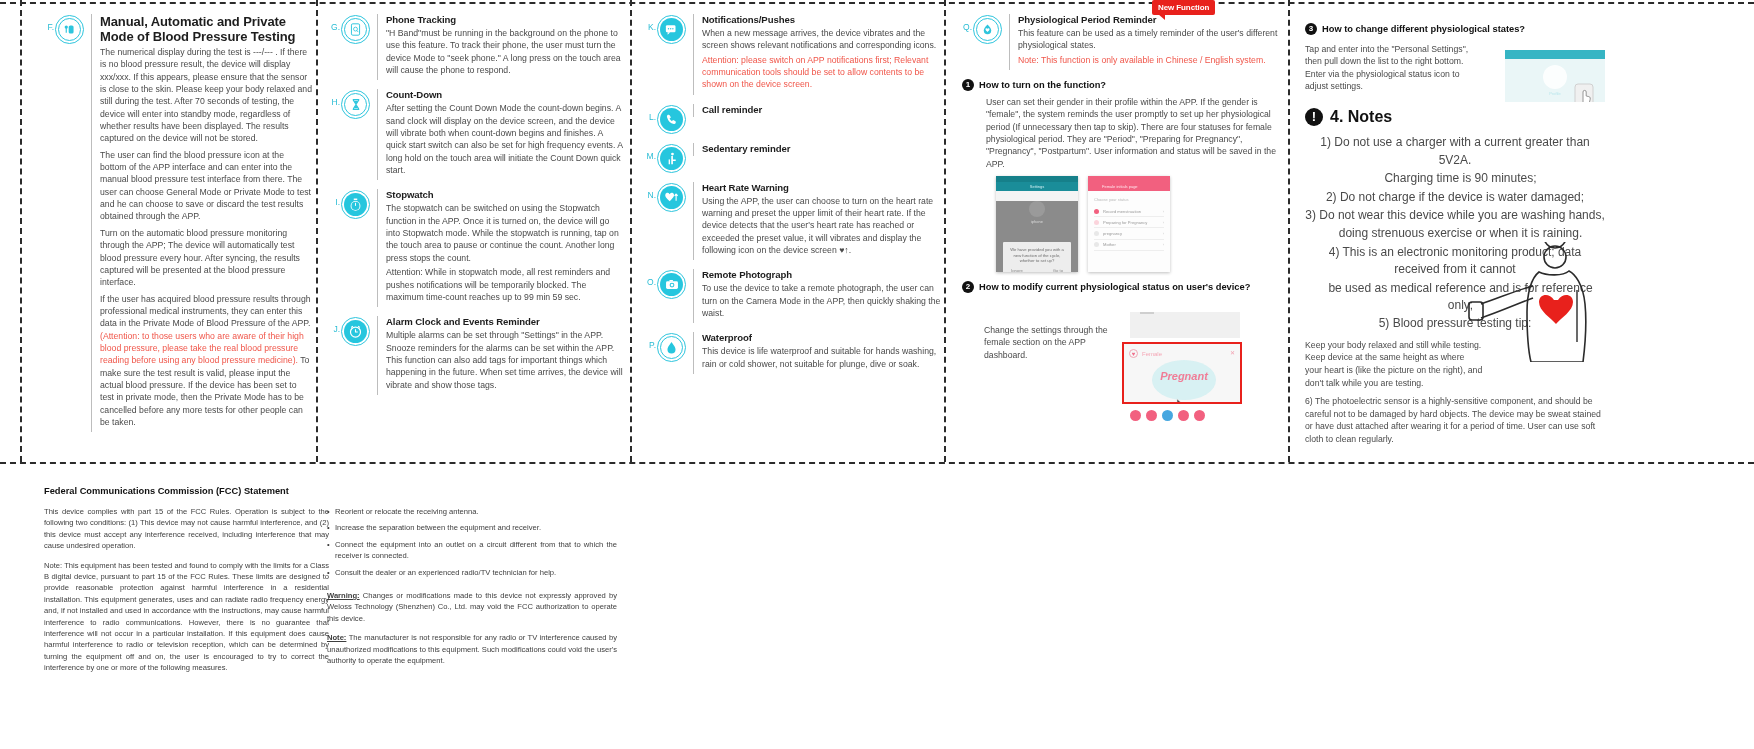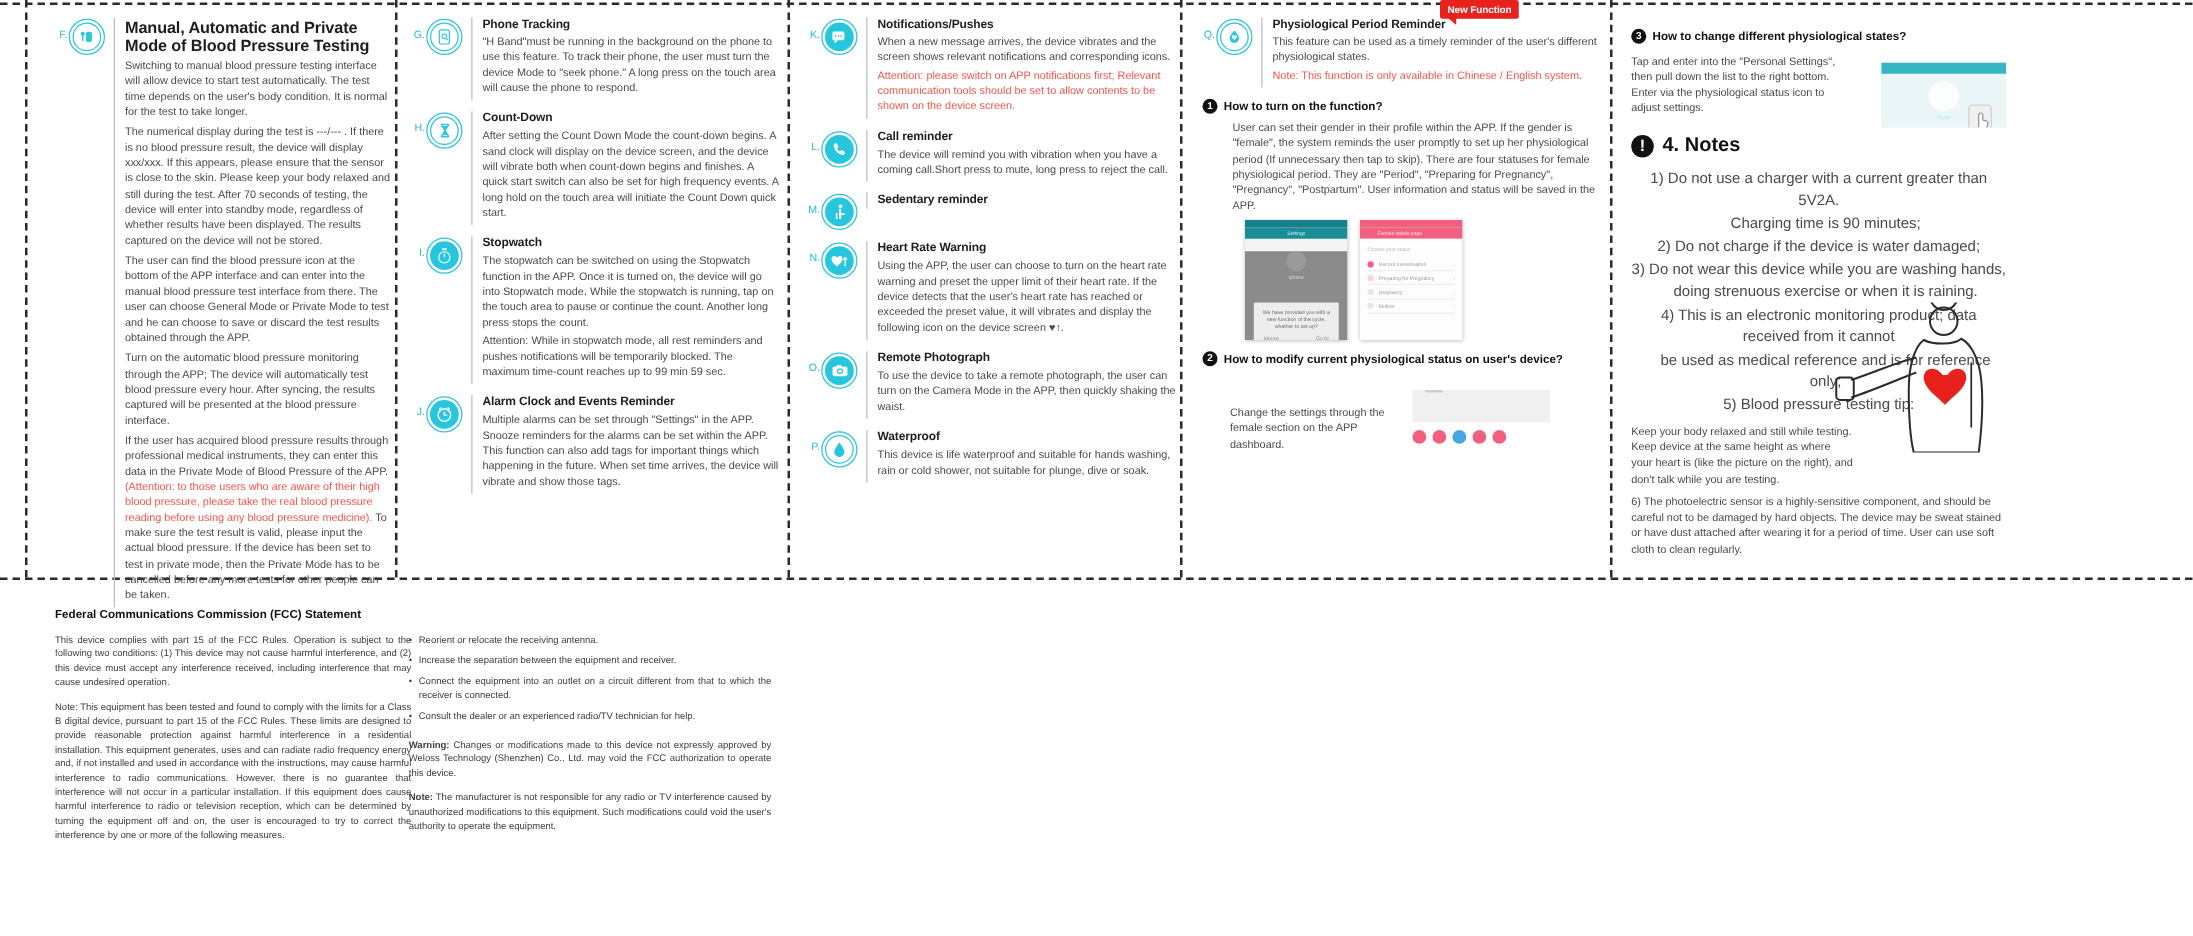--- a/index.html
+++ b/index.html
@@ -175,21 +175,21 @@
 
   
   .fcc { position:absolute; left:0; top:470px; width:1458px; height:279px; }
   .fcc-title { position:absolute; left:44px; top:16px; font-size:9.3px; font-weight:bold; color:#111; }
   .fcc-col { position:absolute; font-size:7.6px; line-height:1.5; color:#3d3d3d; text-align:justify; }
   .fcc-l { left:44px; top:36px; width:285px; }
   .fcc-r { left:327px; top:36px; width:290px; }
   .fcc-p { margin:0 0 8px 0; }
   .fcc-b { display:flex; margin:0 0 5px 0; }
   .fcc-b .bul { flex:0 0 8px; }
-  .bold { font-weight:bold; }
+  .bold { font-weight:bold;text-decoration:underline; }
 </style>
 </head>
 <body>
 
 <div class="dash-h" style="top:2px;"></div>
 <div class="dash-h" style="top:462px;"></div>
 <div class="dash-v" style="left:20px;"></div>
 <div class="dash-v" style="left:316px;"></div>
 <div class="dash-v" style="left:630px;"></div>
 <div class="dash-v" style="left:944px;"></div>
@@ -205,21 +205,20 @@
         <div class="ico-fill" style="background:#fff;border:1px solid #2ec5dd;">
           <svg width="13" height="13" viewBox="0 0 16 16">
               <rect x="7" y="3" width="6" height="10" rx="2" fill="#2ec5dd"></rect>
               <circle cx="4" cy="5" r="2" fill="#2ec5dd"></circle>
               <rect x="3.3" y="6" width="1.4" height="6" fill="#2ec5dd"></rect>
             </svg>
         </div>
       </div>
       <div class="entry-body">
         <div class="entry-title">Manual, Automatic and Private Mode of Blood Pressure Testing</div>
-        <p class="p">Switching to manual blood pressure testing interface will allow device to start test automatically. The test time depends on the user's body condition. It is normal for the test to take longer.</p>
         <p class="p">The numerical display during the test is ---/--- . If there is no blood pressure result, the device will display xxx/xxx.  If this appears, please ensure that the sensor is close to the skin. Please keep your body relaxed and still during the test. After 70 seconds of testing, the device will enter into standby mode, regardless of whether results have been displayed.  The results captured on the device will not be stored.</p>
         <p class="p"><span>The user can find the blood pressure icon      at the bottom of the APP interface and can enter into the manual blood pressure test interface from there. The user can choose General Mode or Private Mode to test and he can choose to save or discard the test results obtained through the APP.</span></p>
         <p class="p">Turn on the automatic blood pressure monitoring through the APP; The device will automatically test blood pressure every hour. After syncing, the results captured will be presented at the blood pressure interface.</p>
         <p class="p"><span>If the user has acquired blood pressure results through professional medical instruments, they can enter this data in the Private Mode of Blood Pressure of the APP. </span><span class="red">(Attention: to those users who are aware of their high blood pressure, please take the real blood pressure reading before using any blood pressure medicine).</span><span> To make sure the test result is valid, please input the actual blood pressure. If the device has been set to test in private mode, then the Private Mode has to be cancelled before any more tests for other people can be taken.</span></p>
       </div>
     </div>
   </div>
 
   <div class="col c2">
 
@@ -326,21 +325,20 @@
       <div class="entry-ico">
         <div class="ico-ring"></div>
         <div class="ico-fill">
           <svg width="13" height="13" viewBox="0 0 14 14">
               <path d="M3 2 q1.5 -.6 2.2 .6 l.9 1.6 q.4 .8 -.4 1.3 l-.8 .5 q.8 2 2.6 2.9 l.5 -.8 q.5 -.8 1.3 -.4 l1.6 .9 q1.2 .7 .6 2.2 q-.5 1.1 -2 1 q-5.5 -.6 -7.4 -7.4 q-.4 -1.6 1 -2.4 z" fill="#fff"></path>
             </svg>
         </div>
       </div>
       <div class="entry-body">
         <div class="entry-title">Call reminder</div>
-        <p class="p">The device will remind you with vibration when you have a coming call.Short press to mute, long press to reject the call.</p>
       </div>
     </div>
 
     <div class="entry">
       <div class="entry-letter">M.</div>
       <div class="entry-ico">
         <div class="ico-ring"></div>
         <div class="ico-fill">
           <svg width="12" height="13" viewBox="0 0 12 14">
               <circle cx="6.5" cy="2.2" r="1.5" fill="#fff"></circle>
@@ -488,20 +486,32 @@
     </div>
 
     <div class="dash-wrap">
       <div class="dash-left">
         <p class="p">Change the settings through the female section on the APP dashboard.</p>
       </div>
       <div class="dash-right">
         <div class="dash-topcard">
             <div class="ministrip"></div>
           </div>
+        <div class="dash-card">
+          <div class="dash-female">
+            <span class="hico">♥</span>
+            <span class="txt">Female</span>
+          </div>
+          <span class="dash-x">✕</span>
+          <div class="dash-bubble"></div>
+          <div class="dash-preg">Pregnant</div>
+          <svg class="dash-cursor" viewBox="0 0 12 16">
+              <path d="M1 1 L1 13 L4 10 L6.2 14.6 L8.2 13.6 L6 9.2 L10 9 z" fill="#4a4a4a" stroke="#fff" stroke-width=".7"></path>
+            </svg>
+        </div>
         <div class="dash-dots">
           <i class="dd1"></i>
           <i class="dd2"></i>
           <i class="dd3"></i>
           <i class="dd4"></i>
           <i class="dd5"></i>
         </div>
       </div>
     </div>
   </div>

